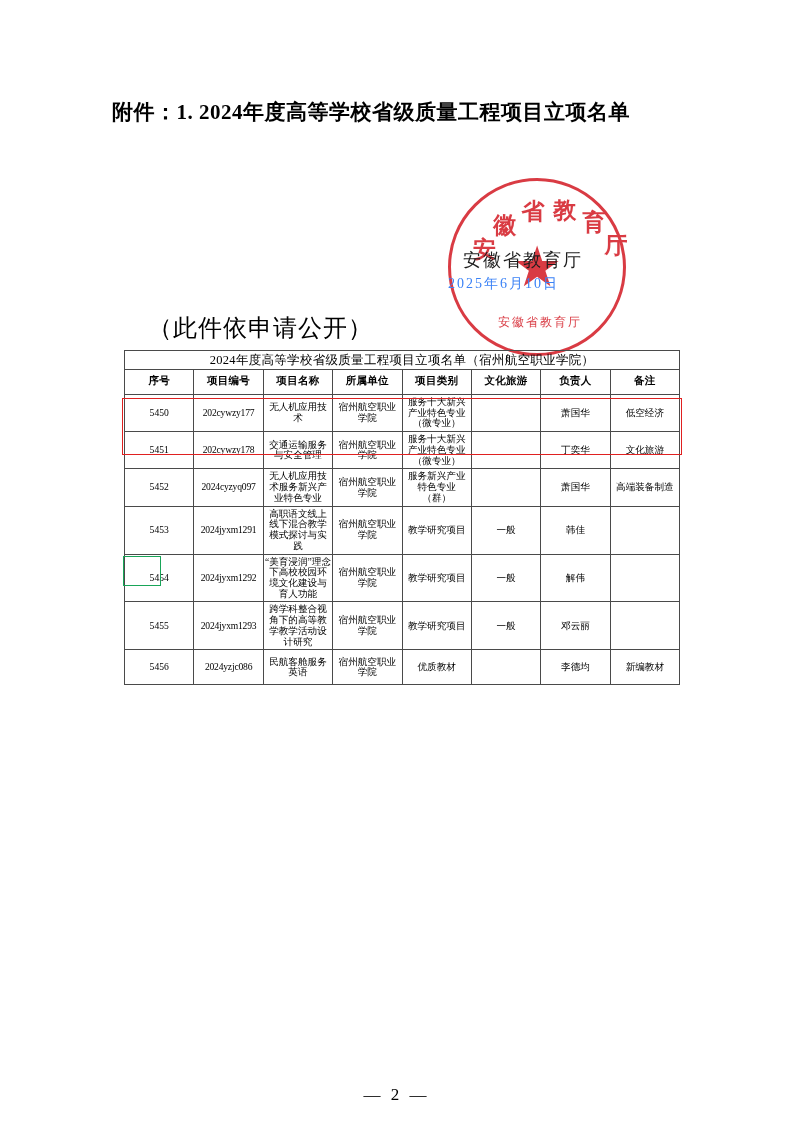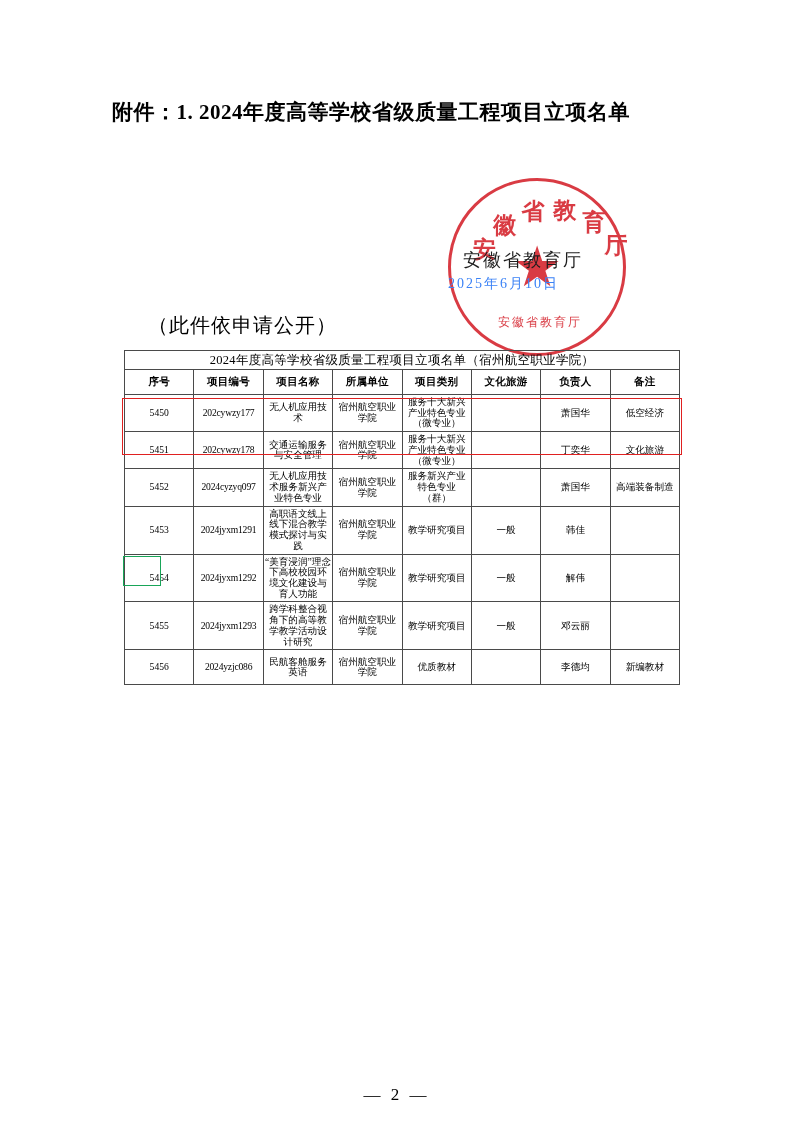--- a/index.html
+++ b/index.html
@@ -108,21 +108,21 @@
     font-size: 14px;
     letter-spacing: 2px;
     color: #3b82f6;
   }
 
   
   .public-note {
     position: absolute;
     left: 148px;
     top: 312px;
-    font-size: 20px;
+    font-size: 24px;
     letter-spacing: 1px;
   }
 
   
   .table-wrap {
     position: absolute;
     left: 124px;
     top: 350px;
     width: 556px;
   }
@@ -144,20 +144,21 @@
     font-size: 12.5px;
     font-weight: normal;
     padding: 5px 2px;
     letter-spacing: 0.3px;
   }
   .hdr td {
     font-size: 10.5px;
     font-weight: bold;
     height: 20px;
     letter-spacing: 0.3px;
+    font-family: Liberation Mono, monospace;
   }
   .body-row td {
     font-size: 9.6px;
     height: 30px;
   }
   .c-no { width: 36px; }
   .c-code { width: 78px; font-family: "Liberation Serif", serif; letter-spacing: -0.2px; }
   .c-name { width: 116px; }
   .c-unit { width: 58px; }
   .c-cat { width: 126px; }

